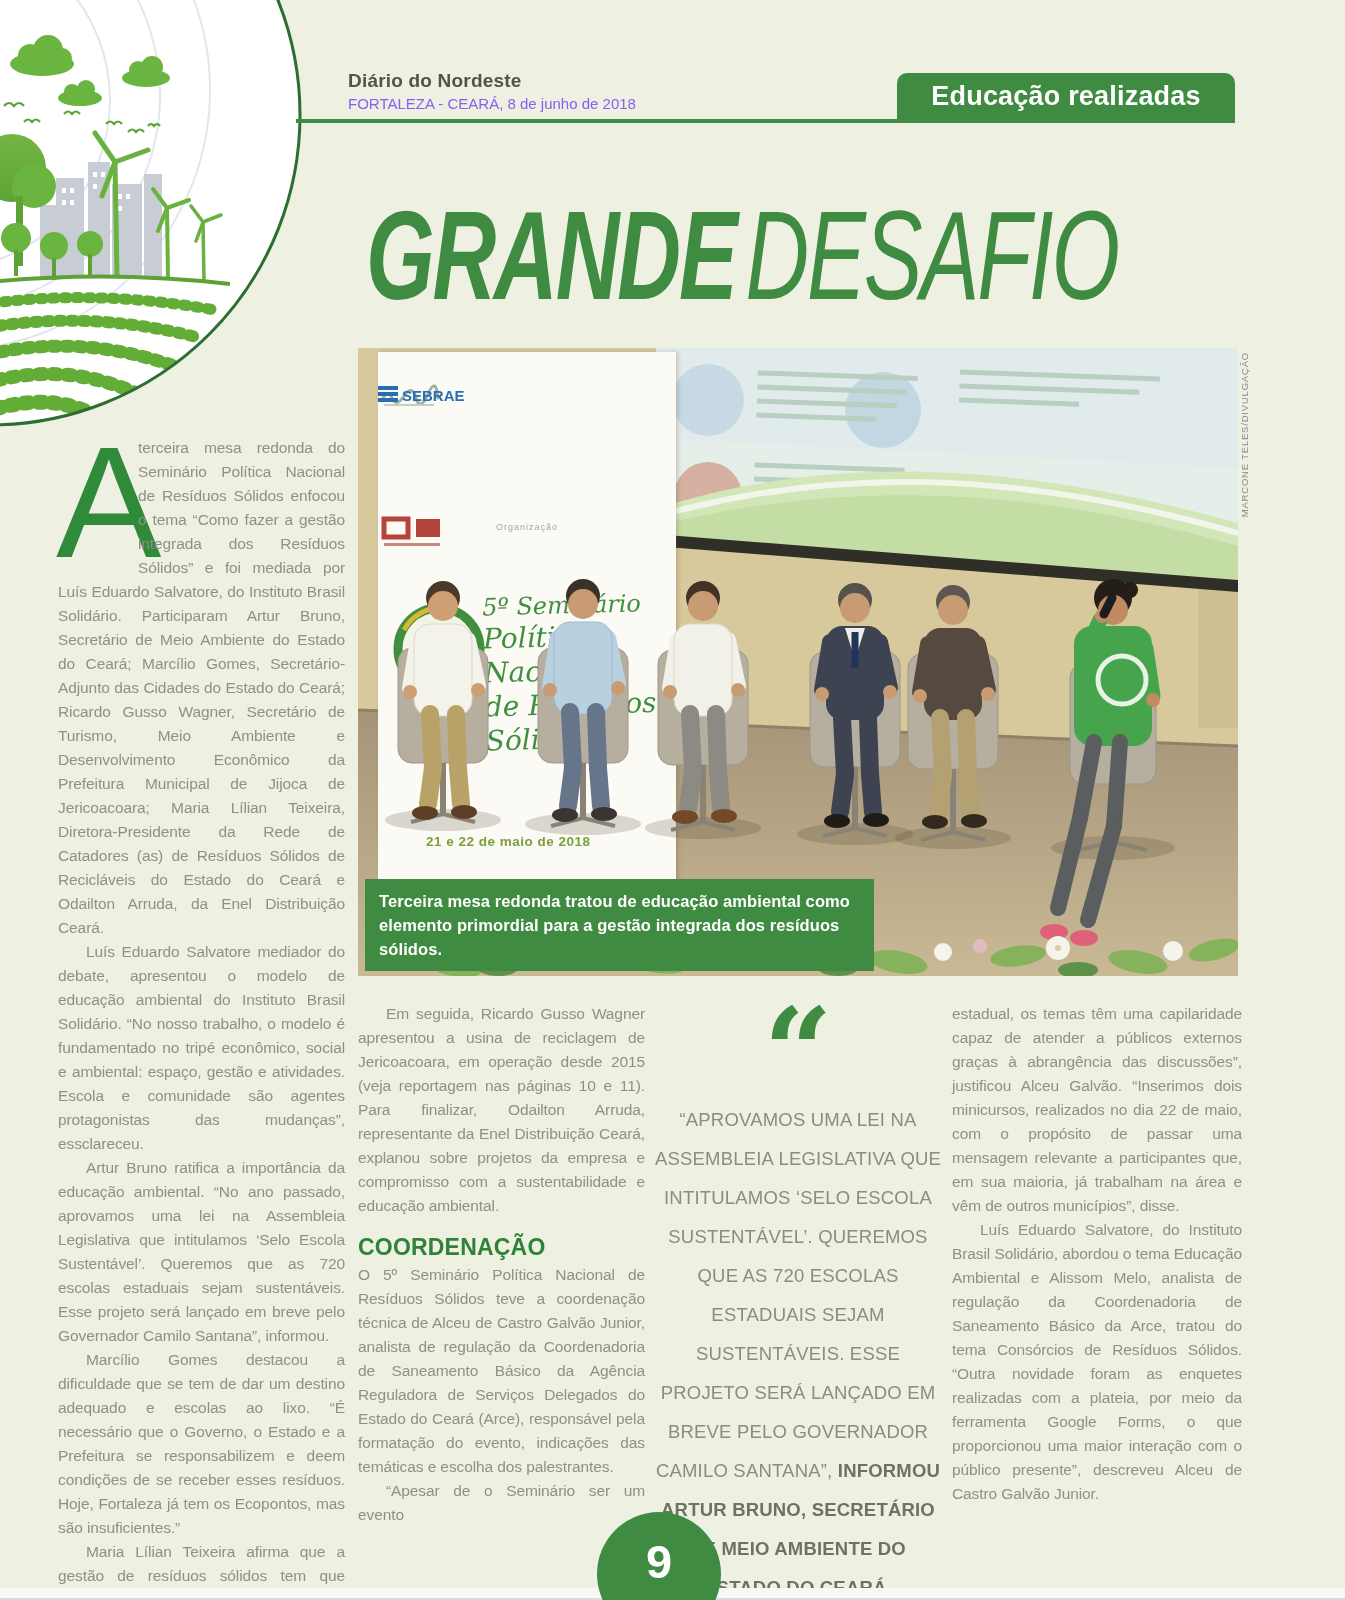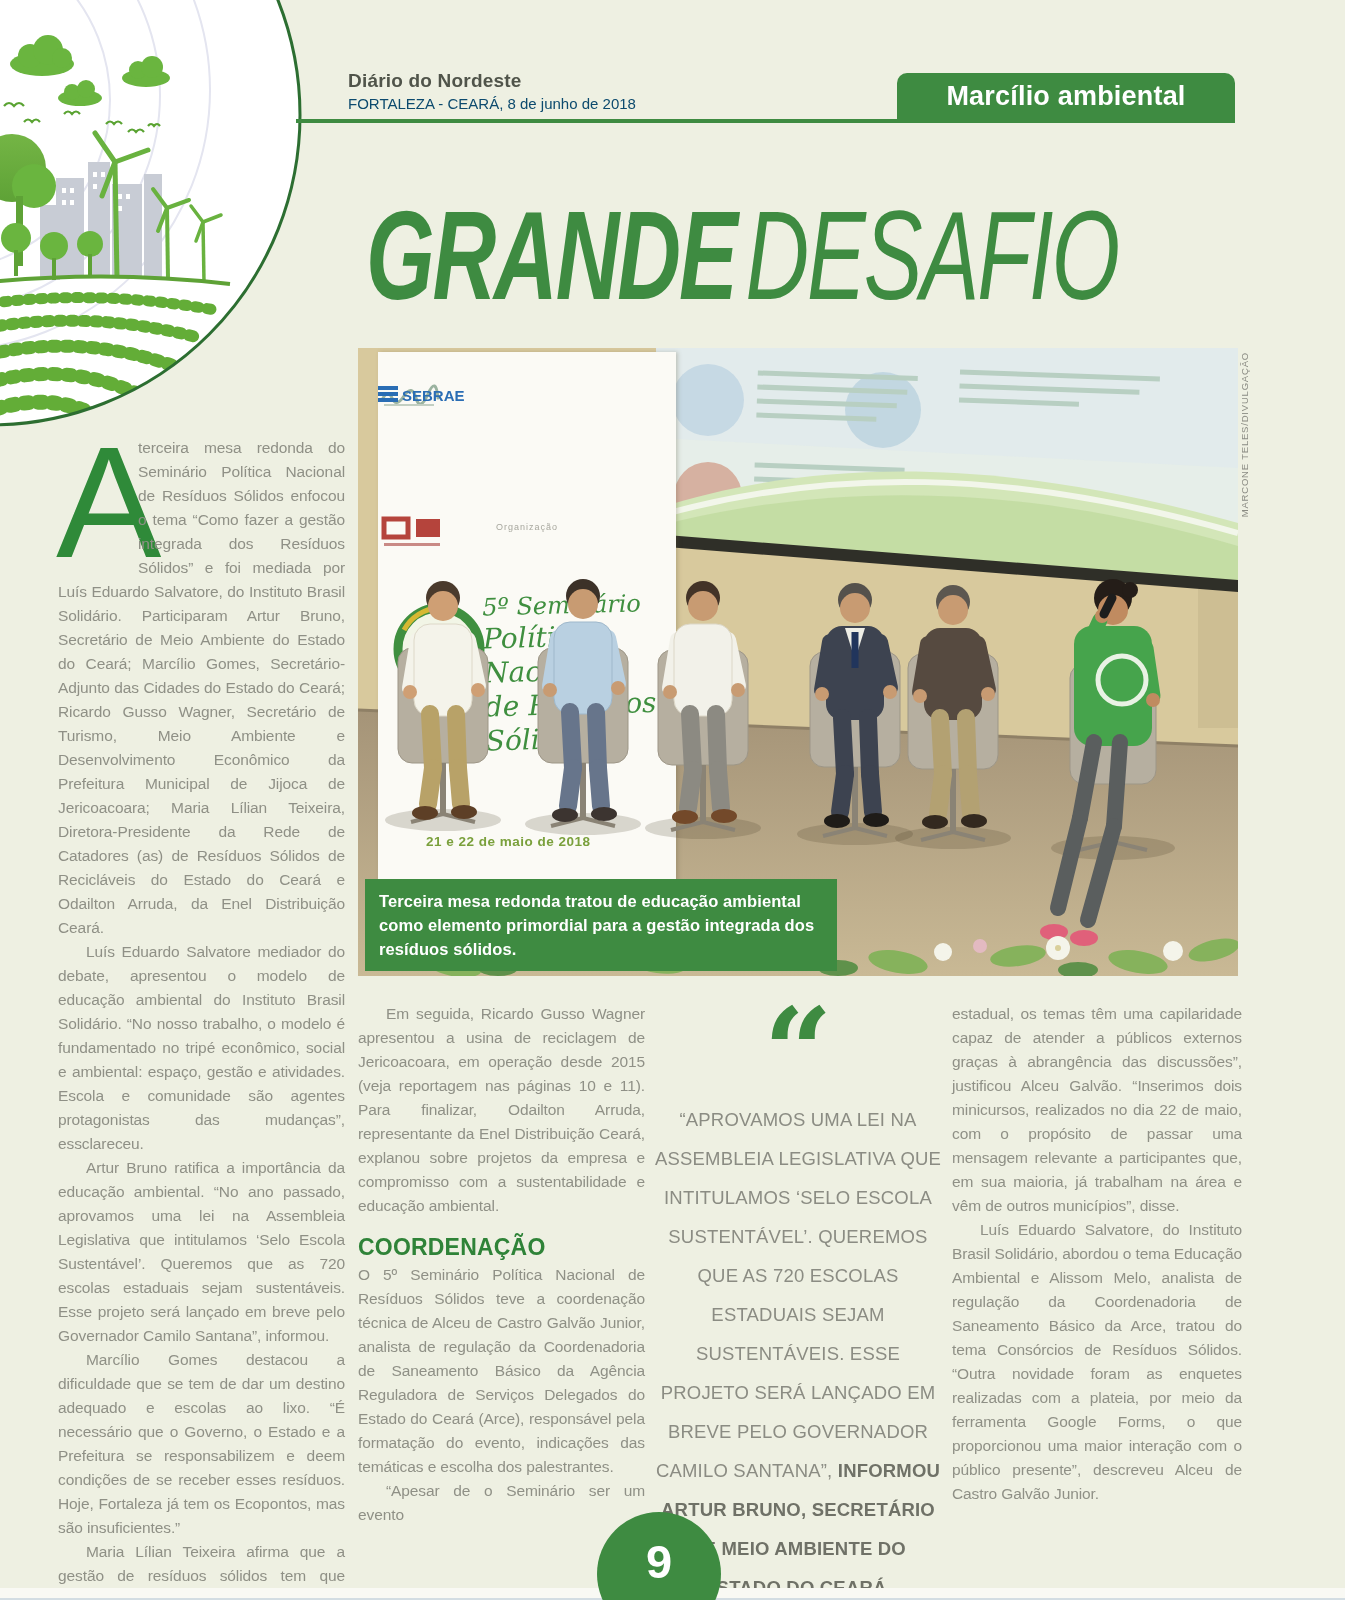--- a/index.html
+++ b/index.html
@@ -5,21 +5,21 @@
   html,body{margin:0;padding:0;}
   body{
     width:1345px;height:1600px;position:relative;overflow:hidden;
     background:#eef0e2;
     font-family:"Liberation Sans",sans-serif;
   }
   .abs{position:absolute;}
 
   
   .pub-name{left:348px;top:70px;font-size:19px;font-weight:bold;color:#50544a;letter-spacing:.2px;}
-  .dateline{left:348px;top:95px;font-size:15px;color:#0c4a6e;}
+  .dateline{left:348px;top:95px;font-size:15px;color:#8b5cf6;}
   .top-rule{left:296px;top:119px;width:939px;height:4px;background:#3e8b41;}
   .section-badge{
     left:897px;top:73px;width:338px;height:47px;background:#3e8b41;
     border-radius:10px 10px 0 0;color:#fff;font-weight:bold;font-size:27px;
     display:flex;align-items:center;justify-content:center;letter-spacing:.2px;
   }
 
   
   .headline{
     left:366px;top:190px;font-size:126px;line-height:1.05;color:#3e8b41;
@@ -32,21 +32,21 @@
   
   .photo{left:358px;top:348px;width:880px;height:628px;overflow:hidden;background:#fef9c3;}
   .photo svg{position:absolute;left:0;top:0;}
   .banner{
     position:absolute;left:20px;top:4px;width:298px;height:548px;background:#fbfaf5;
     z-index:2;box-shadow:2px 0 4px rgba(90,80,50,.25);
   }
   .people-layer{z-index:3;pointer-events:none;}
   .bg-layer{z-index:1;}
   .photo-caption{
-    position:absolute;left:7px;top:531px;width:472px;z-index:4;background:#3e8b41;
+    position:absolute;left:7px;top:531px;width:509px;z-index:4;background:#3e8b41;
     color:#ffffff;font-weight:bold;font-size:16.5px;line-height:24px;
     padding:10px 14px;box-sizing:border-box;letter-spacing:.1px;
   }
   .photo-credit{
     left:1239px;top:352px;font-size:9.5px;color:#8b8c84;letter-spacing:.8px;
     writing-mode:vertical-rl;transform:rotate(180deg);
   }
   .logo-row{position:absolute;left:0;right:0;top:30px;display:flex;justify-content:center;align-items:center;gap:16px;}
   .org-label{position:absolute;left:0;right:0;top:142px;text-align:center;font-size:9px;color:#a7a79e;letter-spacing:1px;margin-top:28px;}
   .red-logo{position:absolute;left:0;right:0;top:164px;display:flex;justify-content:center;}
@@ -191,21 +191,21 @@
       <path d="M-30 388 Q 65 355 150 400" stroke-width="14" stroke-dasharray="5 9"></path>
       <path d="M-30 418 Q 55 382 115 428" stroke-width="15" stroke-dasharray="5 9"></path>
     </g>
   </g>
   <circle cx="-10" cy="115" r="310" fill="none" stroke="#2c6e31" stroke-width="3"></circle>
 </svg>
 
 <div class="abs pub-name">Diário do Nordeste</div>
 <div class="abs dateline">FORTALEZA - CEARÁ, 8 de junho de 2018</div>
 <div class="abs top-rule"></div>
-<div class="abs section-badge">Marcílio ambiental</div>
+<div class="abs section-badge">Educação realizadas</div>
 
 <h1 class="abs headline" style="margin:0;font-family:'Liberation Sans',sans-serif;">
   <span class="hl-bold">GRANDE</span><span class="hl-light">DESAFIO</span>
 </h1>
 
 <div class="abs photo">
 
   <svg class="bg-layer" width="880" height="628" viewBox="0 0 880 628">
     <defs>
       <linearGradient id="floorg" x1="0" y1="0" x2="0" y2="1">

